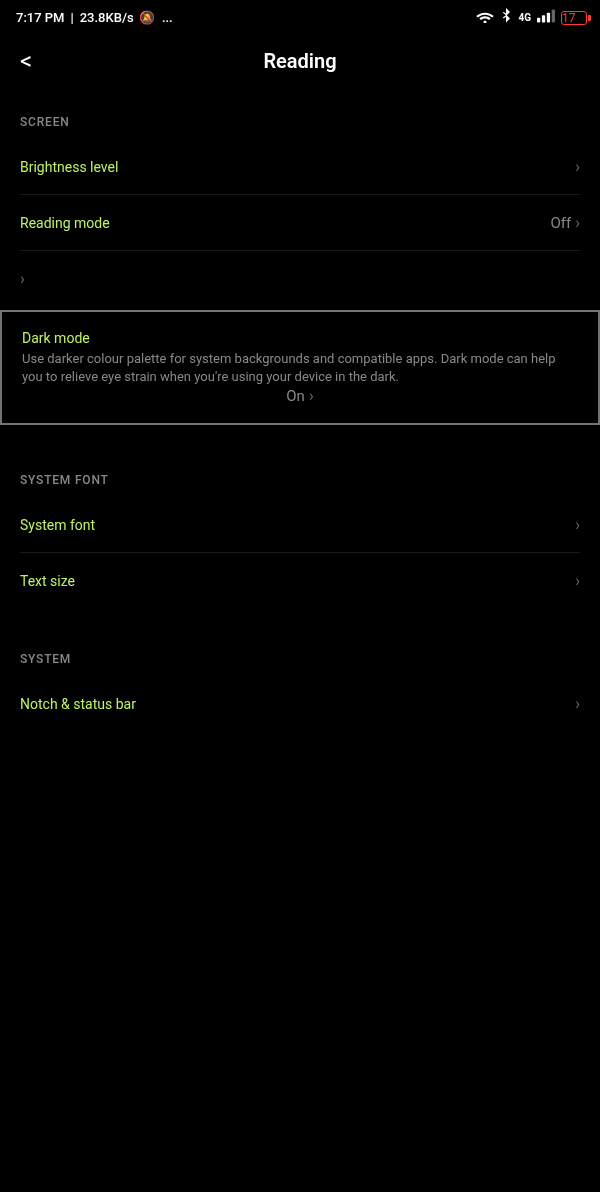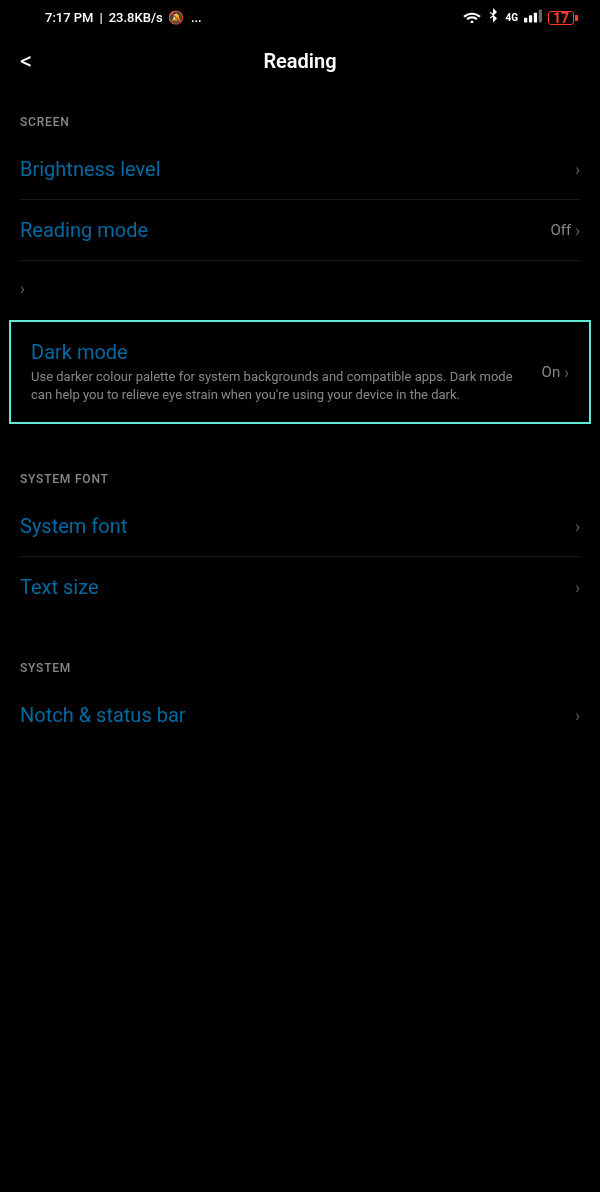--- a/index.html
+++ b/index.html
@@ -15,53 +15,52 @@
       width: 600px;
       min-height: 1192px;
       overflow-x: hidden;
     }
 
     
     .status-bar {
       display: flex;
       justify-content: space-between;
       align-items: center;
-      padding: 8px 26px 6px 16px;
-      font-size: 12px;
-      color: #ffffff;
-      margin-left: 29px;
+      padding: 8px 13px 6px 16px;
+      font-size: 12px;
+      color: #ffffff;
     }
 
     .status-left {
       display: flex;
       align-items: center;
       gap: 6px;
       font-size: 13px;
       font-weight: 500;
     }
 
     .status-right {
       display: flex;
       align-items: center;
       gap: 6px;
       font-size: 12px;
     }
 
     .battery-icon {
       display: inline-flex;
       align-items: center;
-      justify-content: center;
+      justify-content: flex-start;
       border: 1.5px solid #ff3b30;
       border-radius: 3px;
       width: 26px;
       height: 14px;
       position: relative;
       color: #ff3b30;
-      font-size: 14px;
-      font-weight: bold;
+      font-size: 12px;
+      font-weight: normal;
     }
 
     .battery-icon::after {
       content: '';
       position: absolute;
       right: -5px;
       width: 3px;
       height: 6px;
       background: #ff3b30;
       border-radius: 0 1px 1px 0;
@@ -110,22 +109,22 @@
       cursor: pointer;
       border-bottom: none;
     }
 
     .settings-item-left {
       flex: 1;
       padding-right: 12px;
     }
 
     .settings-item-title {
-      font-size: 20px;
-      color: #0369a1;
+      font-size: 14px;
+      color: #bef264;
       font-weight: 400;
     }
 
     .settings-item-subtitle {
       font-size: 13px;
       color: #888888;
       margin-top: 4px;
       line-height: 1.4;
     }
 
@@ -139,22 +138,23 @@
       flex-shrink: 0;
     }
 
     .chevron {
       font-size: 16px;
       color: #666666;
     }
 
     
     .dark-mode-item {
-      border: 2px solid #5eead4;
-      margin: 4px 9px;
+      border: 2px solid #737373;
+      margin: 4px 0;
+      flex-direction: column;
     }
 
     
     .divider {
       height: 1px;
       background-color: #1a1a1a;
       margin: 0 20px;
     }
 
     .section-divider {

